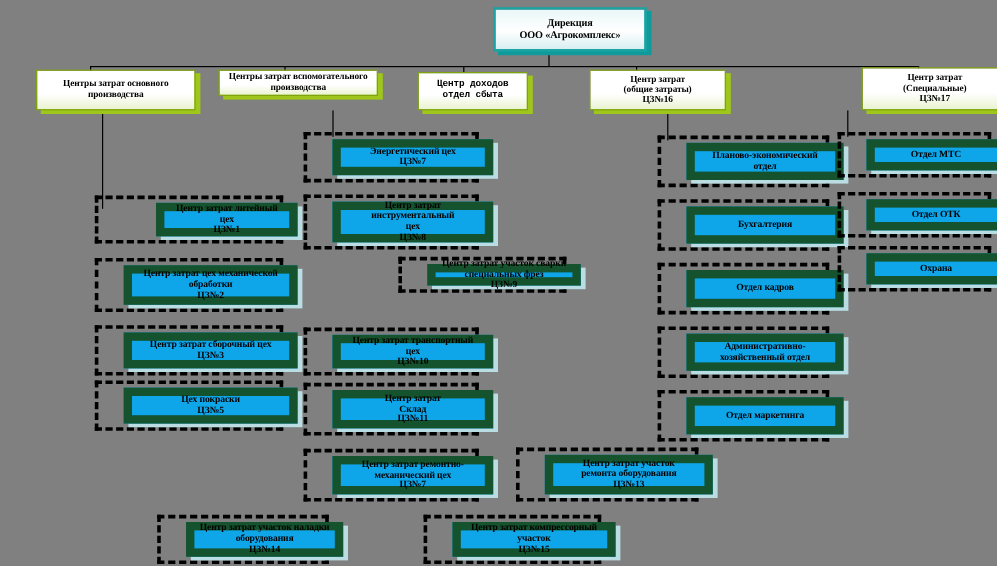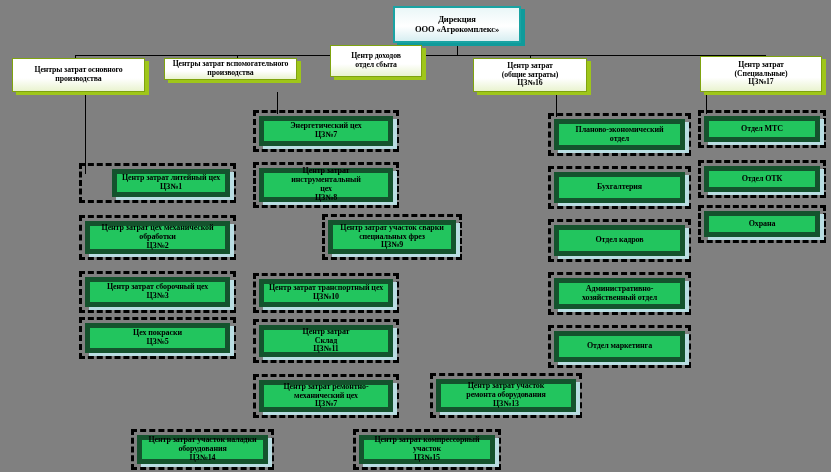--- a/index.html
+++ b/index.html
@@ -33,34 +33,35 @@
     border: 3px dashed #000000;
     padding: 3px;
   }
 
   
   .plate {
     position: relative;
     width: 100%;
     height: 100%;
     box-sizing: border-box;
+    margin-left: 18px;
   }
   .plate .shadow {
     position: absolute;
     left: 4px;
     top: 3px;
     right: -4px;
     bottom: -3px;
     background: #b9dde2;
   }
   .plate .face {
     position: absolute;
     left: 0; top: 0; right: 0; bottom: 0;
-    background: #22c55e;
-    border: 5px solid #14532d;
+    background: #0ea5e9;
+    border: 7px solid #14532d;
     display: flex;
     align-items: center;
     justify-content: center;
     text-align: center;
     box-sizing: border-box;
     padding: 1px 3px;
   }
   .plate .label {
     font-size: 8px;
     font-weight: bold;
@@ -137,21 +138,21 @@
   <div class="node green" style="left:164px; top:58px; width:133px; height:22px;border-radius:12px;">
     <div class="plate">
       <div class="shadow"></div>
       <div class="face">
         <div class="label nl">Центры затрат вспомогательного
 производства</div>
       </div>
     </div>
   </div>
 
-  <div class="node green" style="left:330px; top:45px; width:92px; height:32px;">
+  <div class="node green" style="left:330px; top:60px; width:92px; height:32px;font-family:Liberation Mono, monospace;">
     <div class="plate">
       <div class="shadow"></div>
       <div class="face">
         <div class="label nl">Центр доходов
 отдел сбыта</div>
       </div>
     </div>
   </div>
 
   <div class="node green" style="left:473px; top:58px; width:114px; height:34px;">
@@ -232,21 +233,21 @@
     <div class="plate">
       <div class="shadow"></div>
       <div class="face">
         <div class="label nl">Центр затрат инструментальный
 цех
 ЦЗ№8</div>
       </div>
     </div>
   </div>
 
-  <div class="node dashed" style="left:322px; top:214px; width:140px; height:46px;">
+  <div class="node dashed" style="left:332px; top:214px; width:140px; height:30px;">
     <div class="plate">
       <div class="shadow"></div>
       <div class="face">
         <div class="label nl">Центр затрат участок сварки
 специальных фрез
 ЦЗ№9</div>
       </div>
     </div>
   </div>
 

